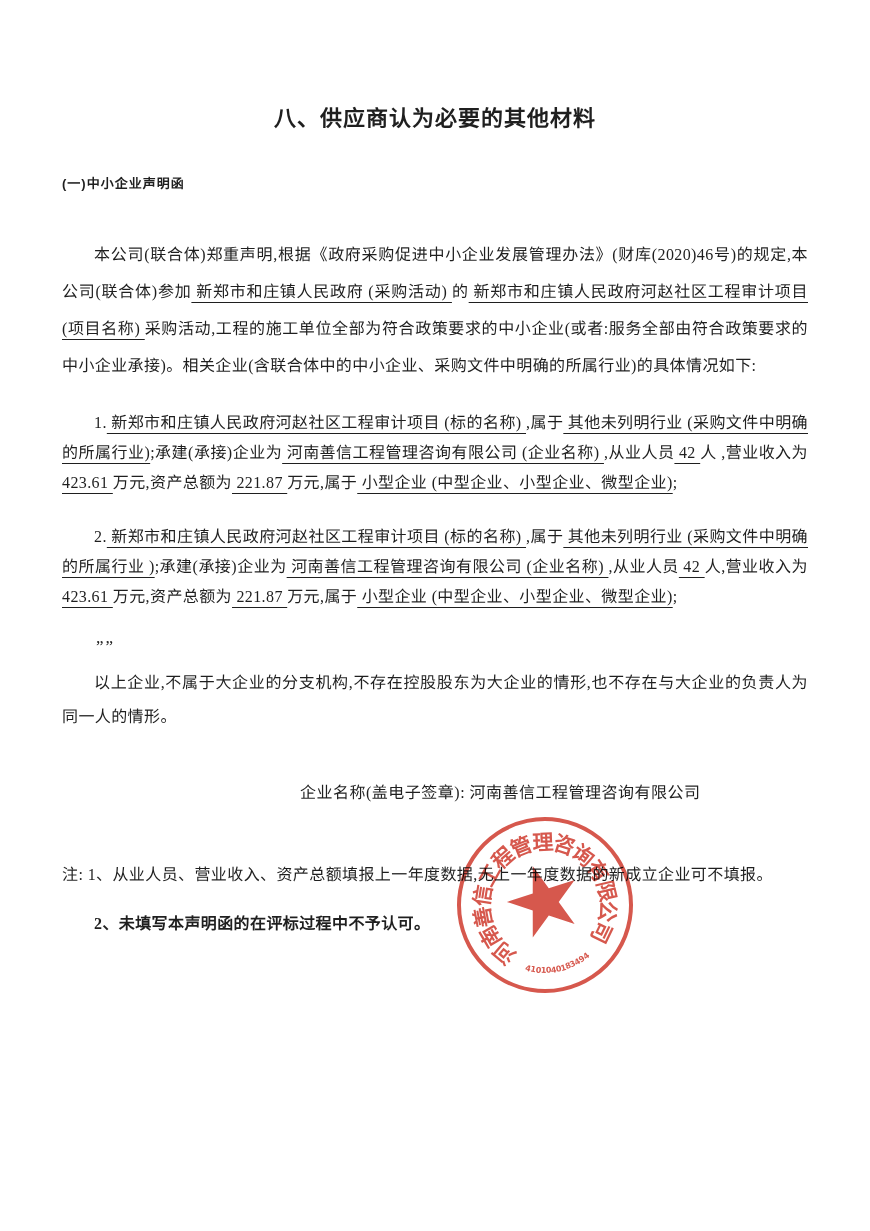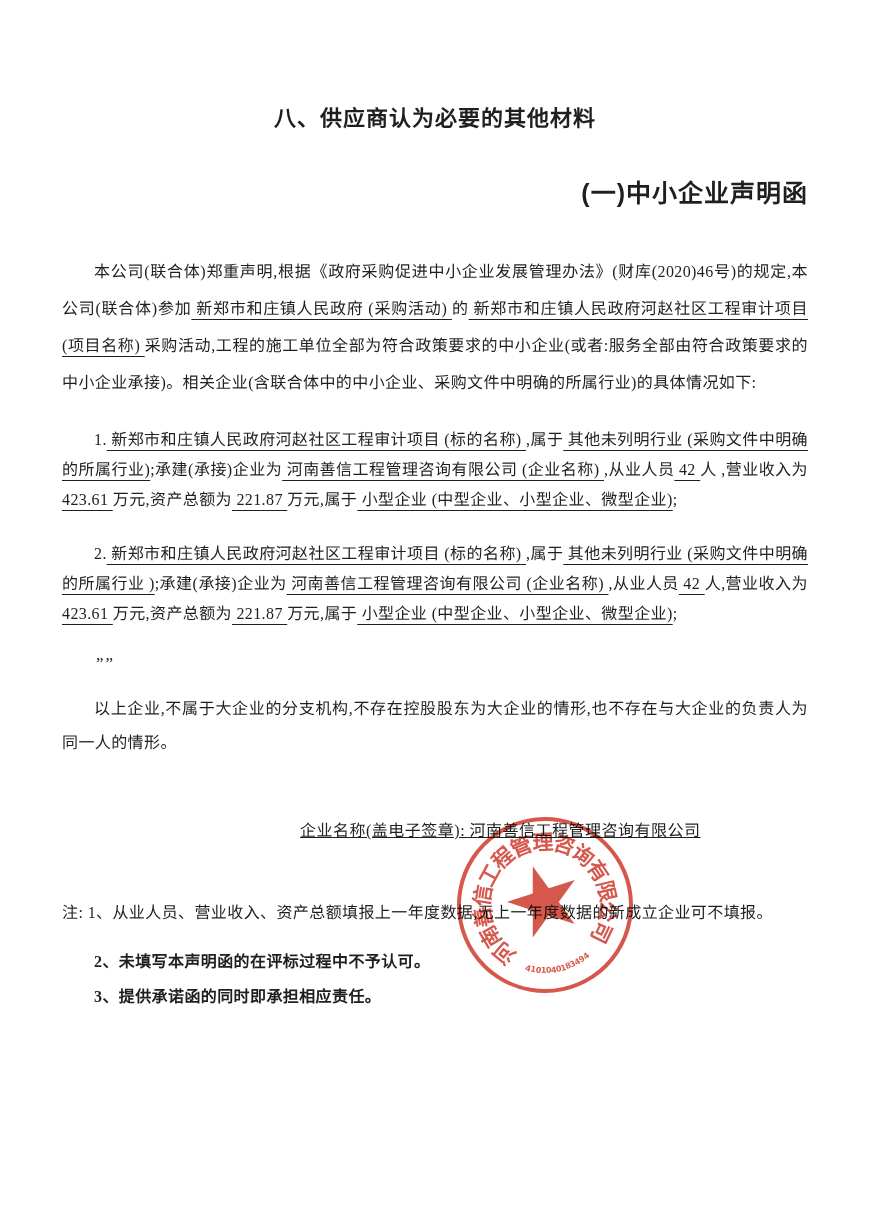--- a/index.html
+++ b/index.html
@@ -2,29 +2,29 @@
 <html lang="zh-CN" style="--stamp-color: #cf3a2e;"><head>
 <meta charset="utf-8">
 <style>
   html,body{margin:0;padding:0;background:#ffffff;}
   .page{position:relative;width:870px;height:1231px;background:#fff;overflow:hidden;
         font-family:"Liberation Serif","DejaVu Serif",serif;color:#1f1f1f;}
   .content{padding:100px 62px 0 62px;}
   h1.doc-title{font-family:Liberation Mono, monospace;font-weight:bold;
         font-size:22px;text-align:center;margin:0 0 40px 0;letter-spacing:1px;}
   h2.doc-subtitle{font-family:"Liberation Sans","DejaVu Sans",sans-serif;font-weight:bold;
-        font-size:25px;text-align:right;margin:0 0 44px 0;letter-spacing:1px;}
+        font-size:13px;text-align:left;margin:0 0 44px 0;letter-spacing:1px;}
   p.para{margin:0;font-size:16px;letter-spacing:0.4px;text-align:justify;}
   p.intro{line-height:37px;text-indent:2em;margin-bottom:2px;}
   p.item{line-height:30px;text-indent:2em;margin-top:24px;}
   p.ditto{line-height:22px;text-indent:2em;margin-top:24px;font-size:17px;letter-spacing:2px;}
   p.closing{line-height:34px;text-indent:2em;}
-  p.closing.first{margin-top:17px;}
+  p.closing.first{margin-top:8px;}
   .seg.u{text-decoration:underline;text-underline-offset:5px;text-decoration-thickness:1px;}
-  .signature{margin-top:56px;margin-left:238px;font-size:16px;line-height:30px;text-decoration:underline;}
+  .signature{margin-top:44px;margin-left:238px;font-size:16px;line-height:30px;}
   .sig-line{white-space:pre;letter-spacing:0.5px;}
   .notes{margin-top:46px;}
   p.note{margin:0;font-size:16px;letter-spacing:0.4px;}
   p.note.n1{line-height:42px;margin-bottom:10px;}
   p.note.nx{line-height:35px;text-indent:2em;font-weight:bold;}
   
   .stamp{position:absolute;left:455px;top:815px;width:180px;height:180px;
          opacity:0.85;mix-blend-mode:multiply;pointer-events:none;color:var(--stamp-color,#cf3a2e);}
   .stamp-rot{position:absolute;inset:0;transform:rotate(-12deg);}
   .stamp-ring{position:absolute;inset:2px;border:4px solid var(--stamp-color,#cf3a2e);border-radius:50%;}
@@ -50,21 +50,20 @@
     <p class="para ditto">””</p>
     <p class="para closing first">以上企业,不属于大企业的分支机构,不存在控股股东为大企业的情形,也不存在与大企业的负责人为同一人的情形。</p>
 
     <div class="signature">
       <div class="sig-line">企业名称(盖电子签章): 河南善信工程管理咨询有限公司</div>
     </div>
 
     <div class="notes">
       <p class="note n1">注: 1、从业人员、营业收入、资产总额填报上一年度数据,无上一年度数据的新成立企业可不填报。</p>
       <p class="note nx">2、未填写本声明函的在评标过程中不予认可。</p>
-      <p class="note nx">3、提供承诺函的同时即承担相应责任。</p>
     </div>
   </div>
 
   <div class="stamp">
     <div class="stamp-rot">
       <div class="stamp-ring"></div>
       <div class="stamp-arc" id="stamp-arc">
           <span style="position: absolute; left: 41.1433px; top: 128.171px; transform: translate(-50%, -50%) rotate(-128deg); font-size: 21px;">河</span>
           <span style="position: absolute; left: 31.1382px; top: 109.475px; transform: translate(-50%, -50%) rotate(-108.308deg); font-size: 21px;">南</span>
           <span style="position: absolute; left: 28.0181px; top: 88.5018px; transform: translate(-50%, -50%) rotate(-88.6154deg); font-size: 21px;">善</span>

